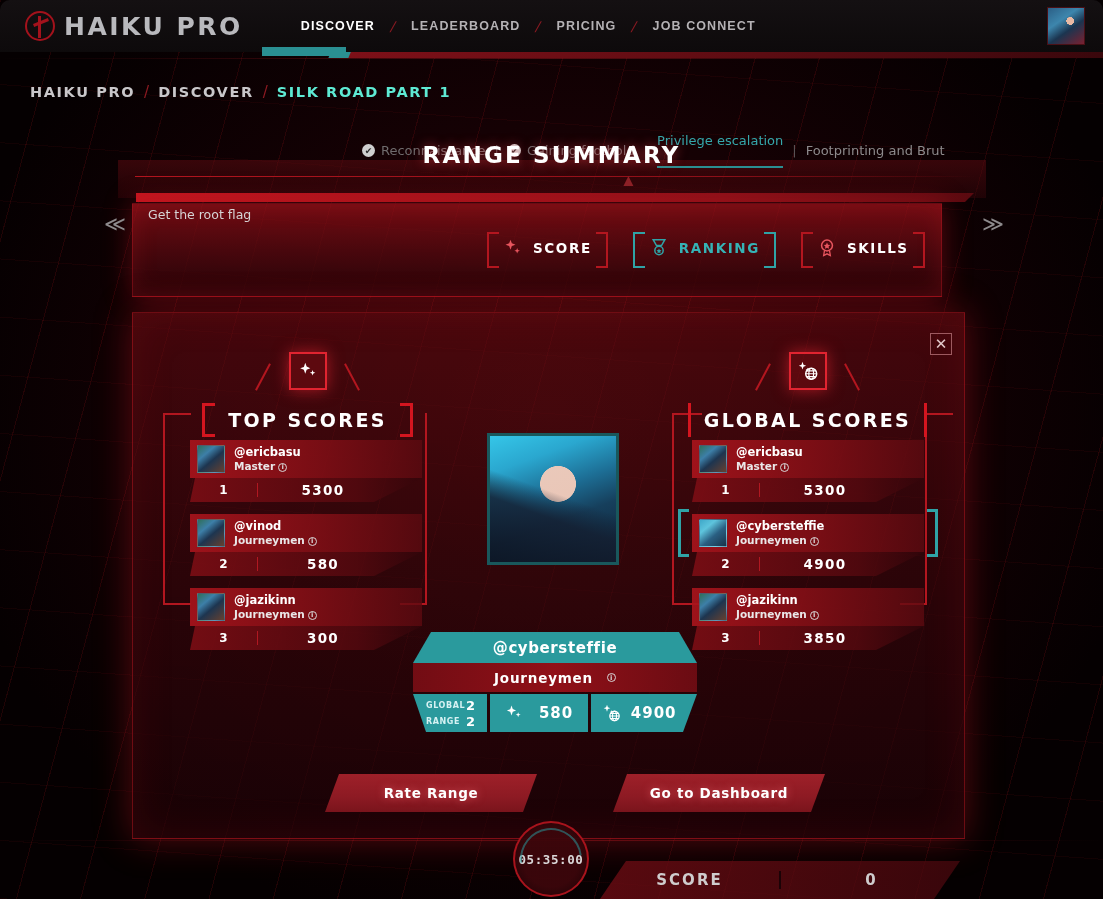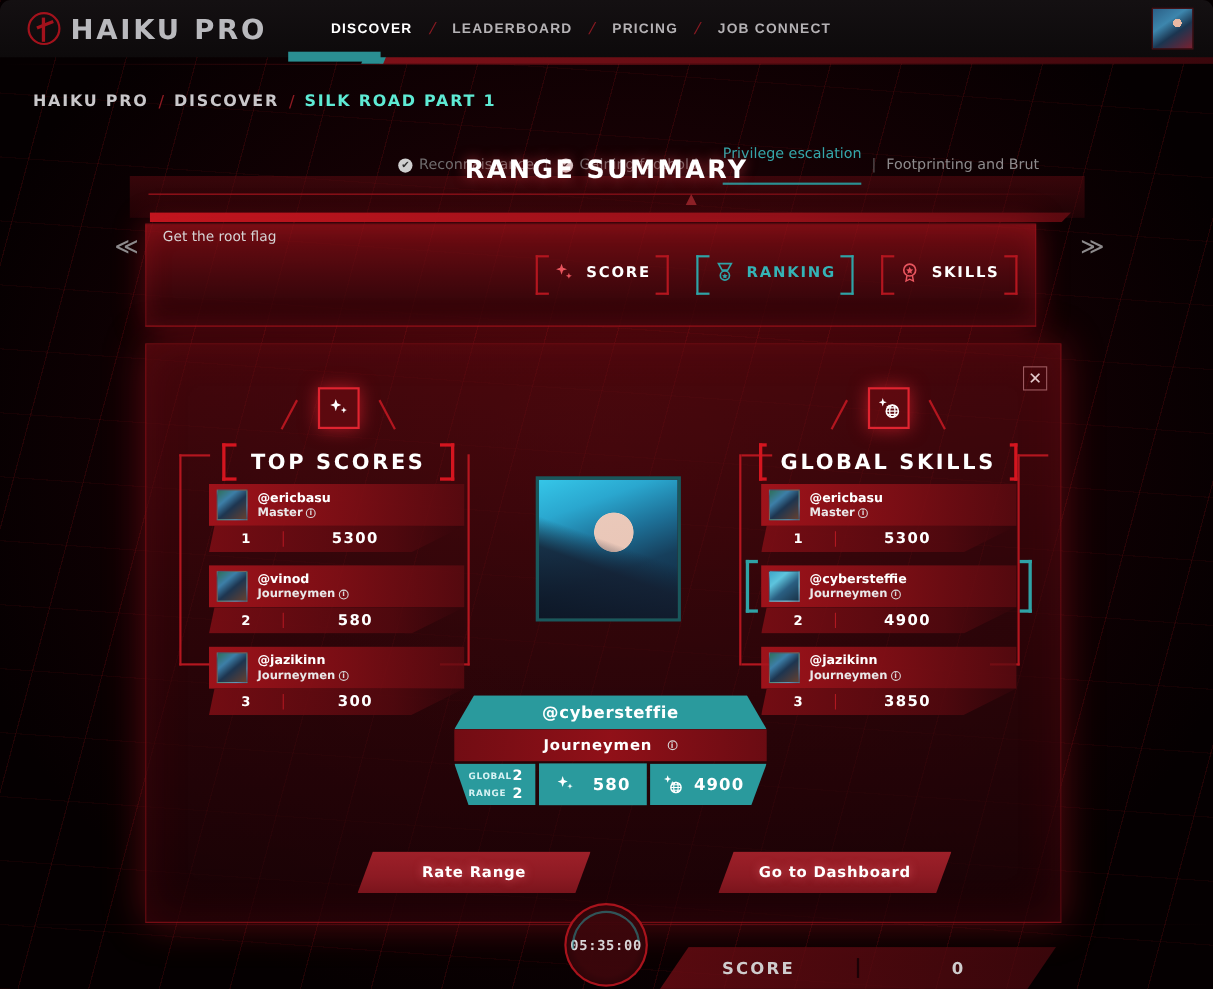--- a/index.html
+++ b/index.html
@@ -304,21 +304,21 @@
   .pc-rline { display: flex; align-items: center; gap: 7px; }
   .pc-rkey { color: #d6f2f3; font-size: 8px; font-weight: bold; letter-spacing: .6px; width: 33px; font-family:"DejaVu Sans",sans-serif; }
   .pc-rval { color: #fff; font-size: 13px; font-weight: bold; font-family:"DejaVu Sans",sans-serif; }
   .pc-stat {
     flex: 1; background: #2a9a9d; display: flex; align-items: center; justify-content: space-around;
     padding: 0 7px;
   }
   .pc-stat.last { clip-path: polygon(0 0, 100% 0, calc(100% - 14px) 100%, 0 100%); padding-right: 16px; }
   .pc-sval { color: #fff; font-size: 15px; font-weight: bold; letter-spacing: 1px; font-family:"DejaVu Sans",sans-serif; }
   
-  .actions { position: absolute; top: 774px; left: 325px; display: flex; gap: 116px; z-index: 24; }
+  .actions { position: absolute; top: 774px; left: 325px; display: flex; gap: 76px; z-index: 24; }
   .act-btn {
     width: 212px; height: 38px; display: flex; align-items: center; justify-content: center;
     background: linear-gradient(180deg,#9e2029 0%, #8d1a23 60%, #7a141c 100%);
     clip-path: polygon(14px 0, 100% 0, calc(100% - 14px) 100%, 0 100%);
     color: #fff; font-size: 13.5px; font-weight: bold; letter-spacing: .7px;
     cursor: pointer; font-family:"DejaVu Sans",sans-serif;
     text-shadow: 0 0 9px rgba(255,110,120,.6);
   }
   
   .bottom-bar {
@@ -490,21 +490,21 @@
         <ellipse cx="15.5" cy="15" rx="2.6" ry="6" fill="none" stroke="#fff" stroke-width="1.3"></ellipse>
         <path d="M9.7 15h11.6M10.6 11.8h9.8M10.6 18.2h9.8" stroke="#fff" stroke-width="1.3"></path>
       </svg>
     </div>
     <div class="head-slashes">
       <div class="slash l"></div>
       <div class="slash r"></div>
     </div>
     <div class="head-title-row">
       <div class="bracket l"></div>
-      <div class="head-title">GLOBAL SKILLS</div>
+      <div class="head-title">GLOBAL SCORES</div>
       <div class="bracket r"></div>
     </div>
   </div>
 
   <div class="score-list left">
     <div class="score-entry">
       <div class="score-row">
         <div class="row-avatar"></div>
         <div>
           <div class="row-name">@ericbasu</div>

